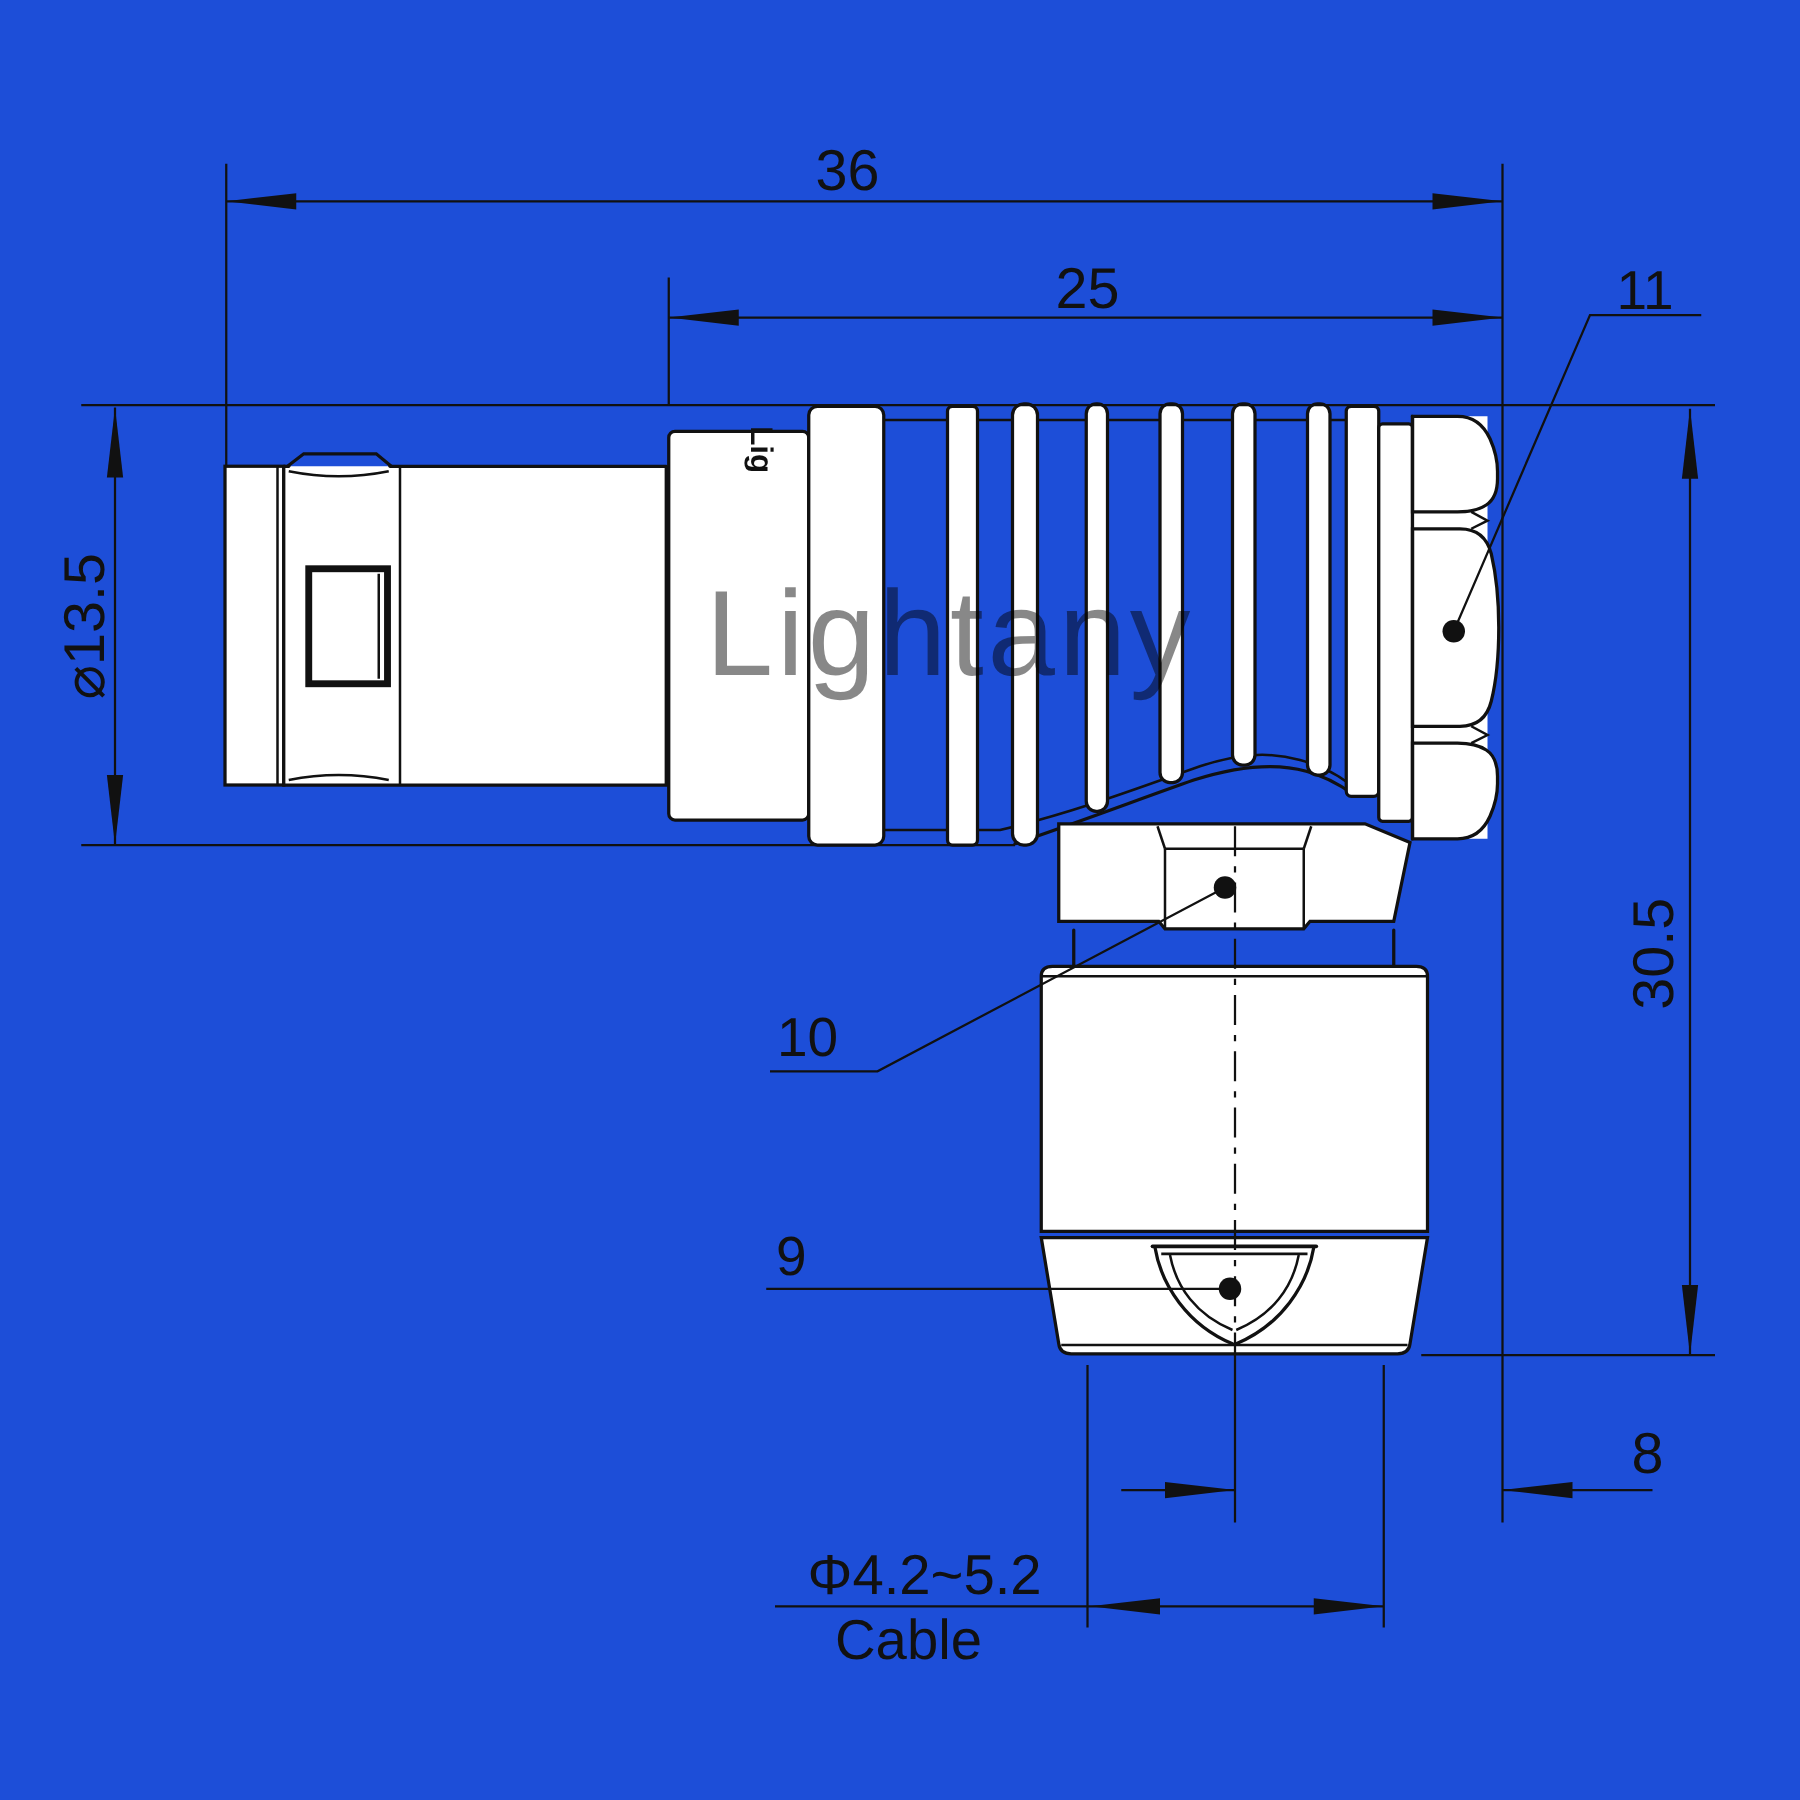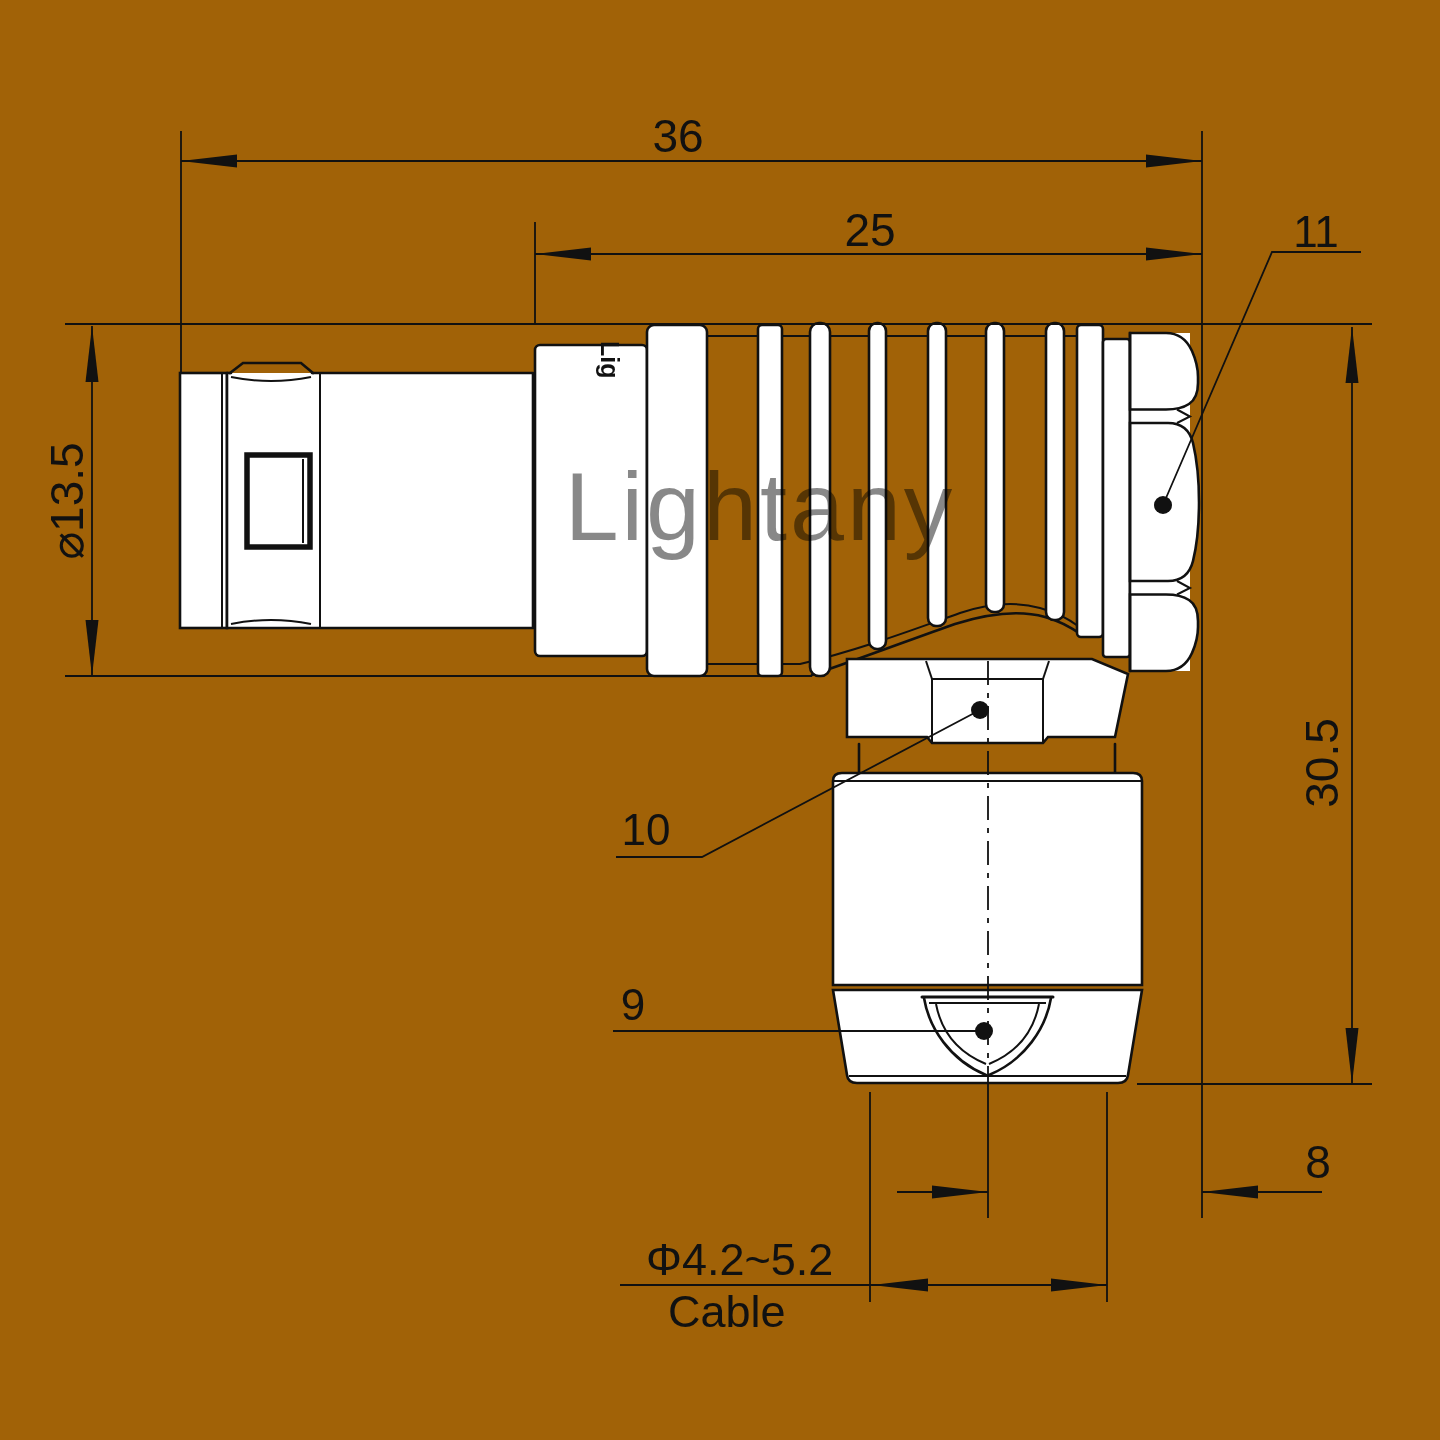--- a/index.html
+++ b/index.html
@@ -1,16 +1,16 @@
 <!DOCTYPE html>
 <html><head>
 <meta charset="utf-8">
 <style>
   html,body{margin:0;padding:0;background:#ffffff;}
-  .page{width:1440px;height:1440px;position:relative;background:#a16207;overflow:hidden;}
+  .page{width:1440px;height:1440px;position:relative;background:#1d4ed8;overflow:hidden;}
   svg{display:block;}
   text{font-family:"Liberation Sans","DejaVu Sans",sans-serif;fill:#111;}
   .dimtxt{font-size:46px;}
   .calltxt{font-size:44px;}
   .lbltxt{font-size:45px;}
   .logotxt{font-size:25px;font-weight:600;}
   .wm{font-size:97px;letter-spacing:3px;mix-blend-mode:multiply;opacity:0.5;}
   .ol{stroke:#111;stroke-width:2.6;fill:none;stroke-linecap:round;}
   .olf{stroke:#111;stroke-width:2.6;fill:#ffffff;}
   .thin{stroke:#111;stroke-width:2;fill:none;}

